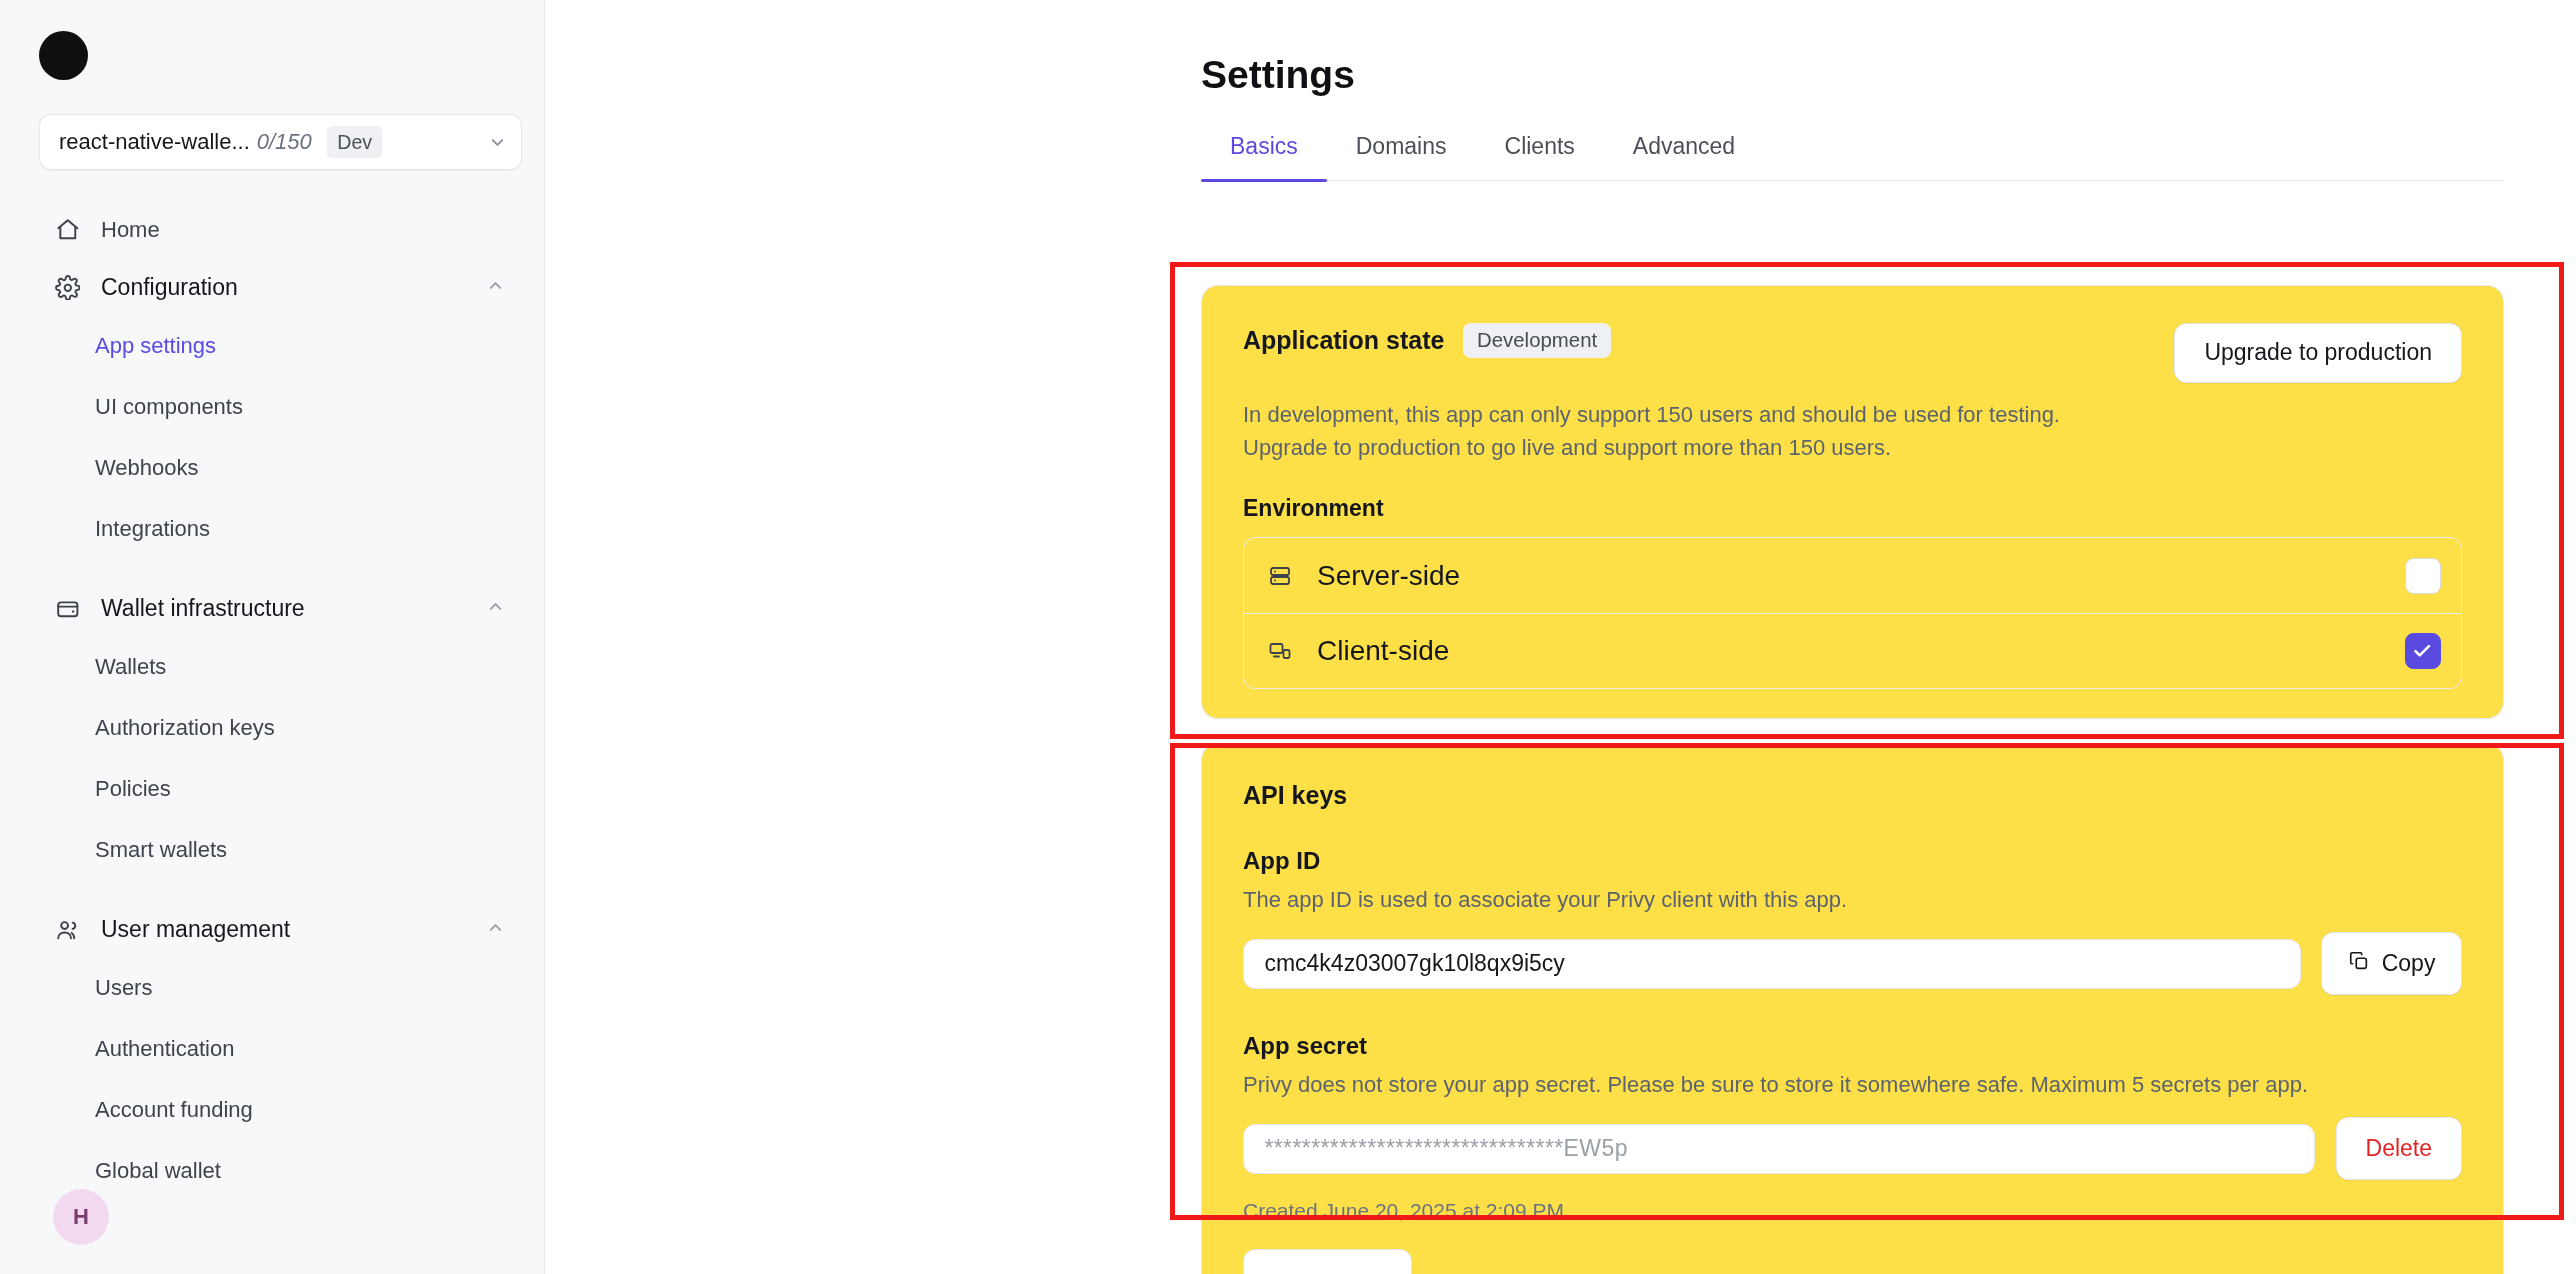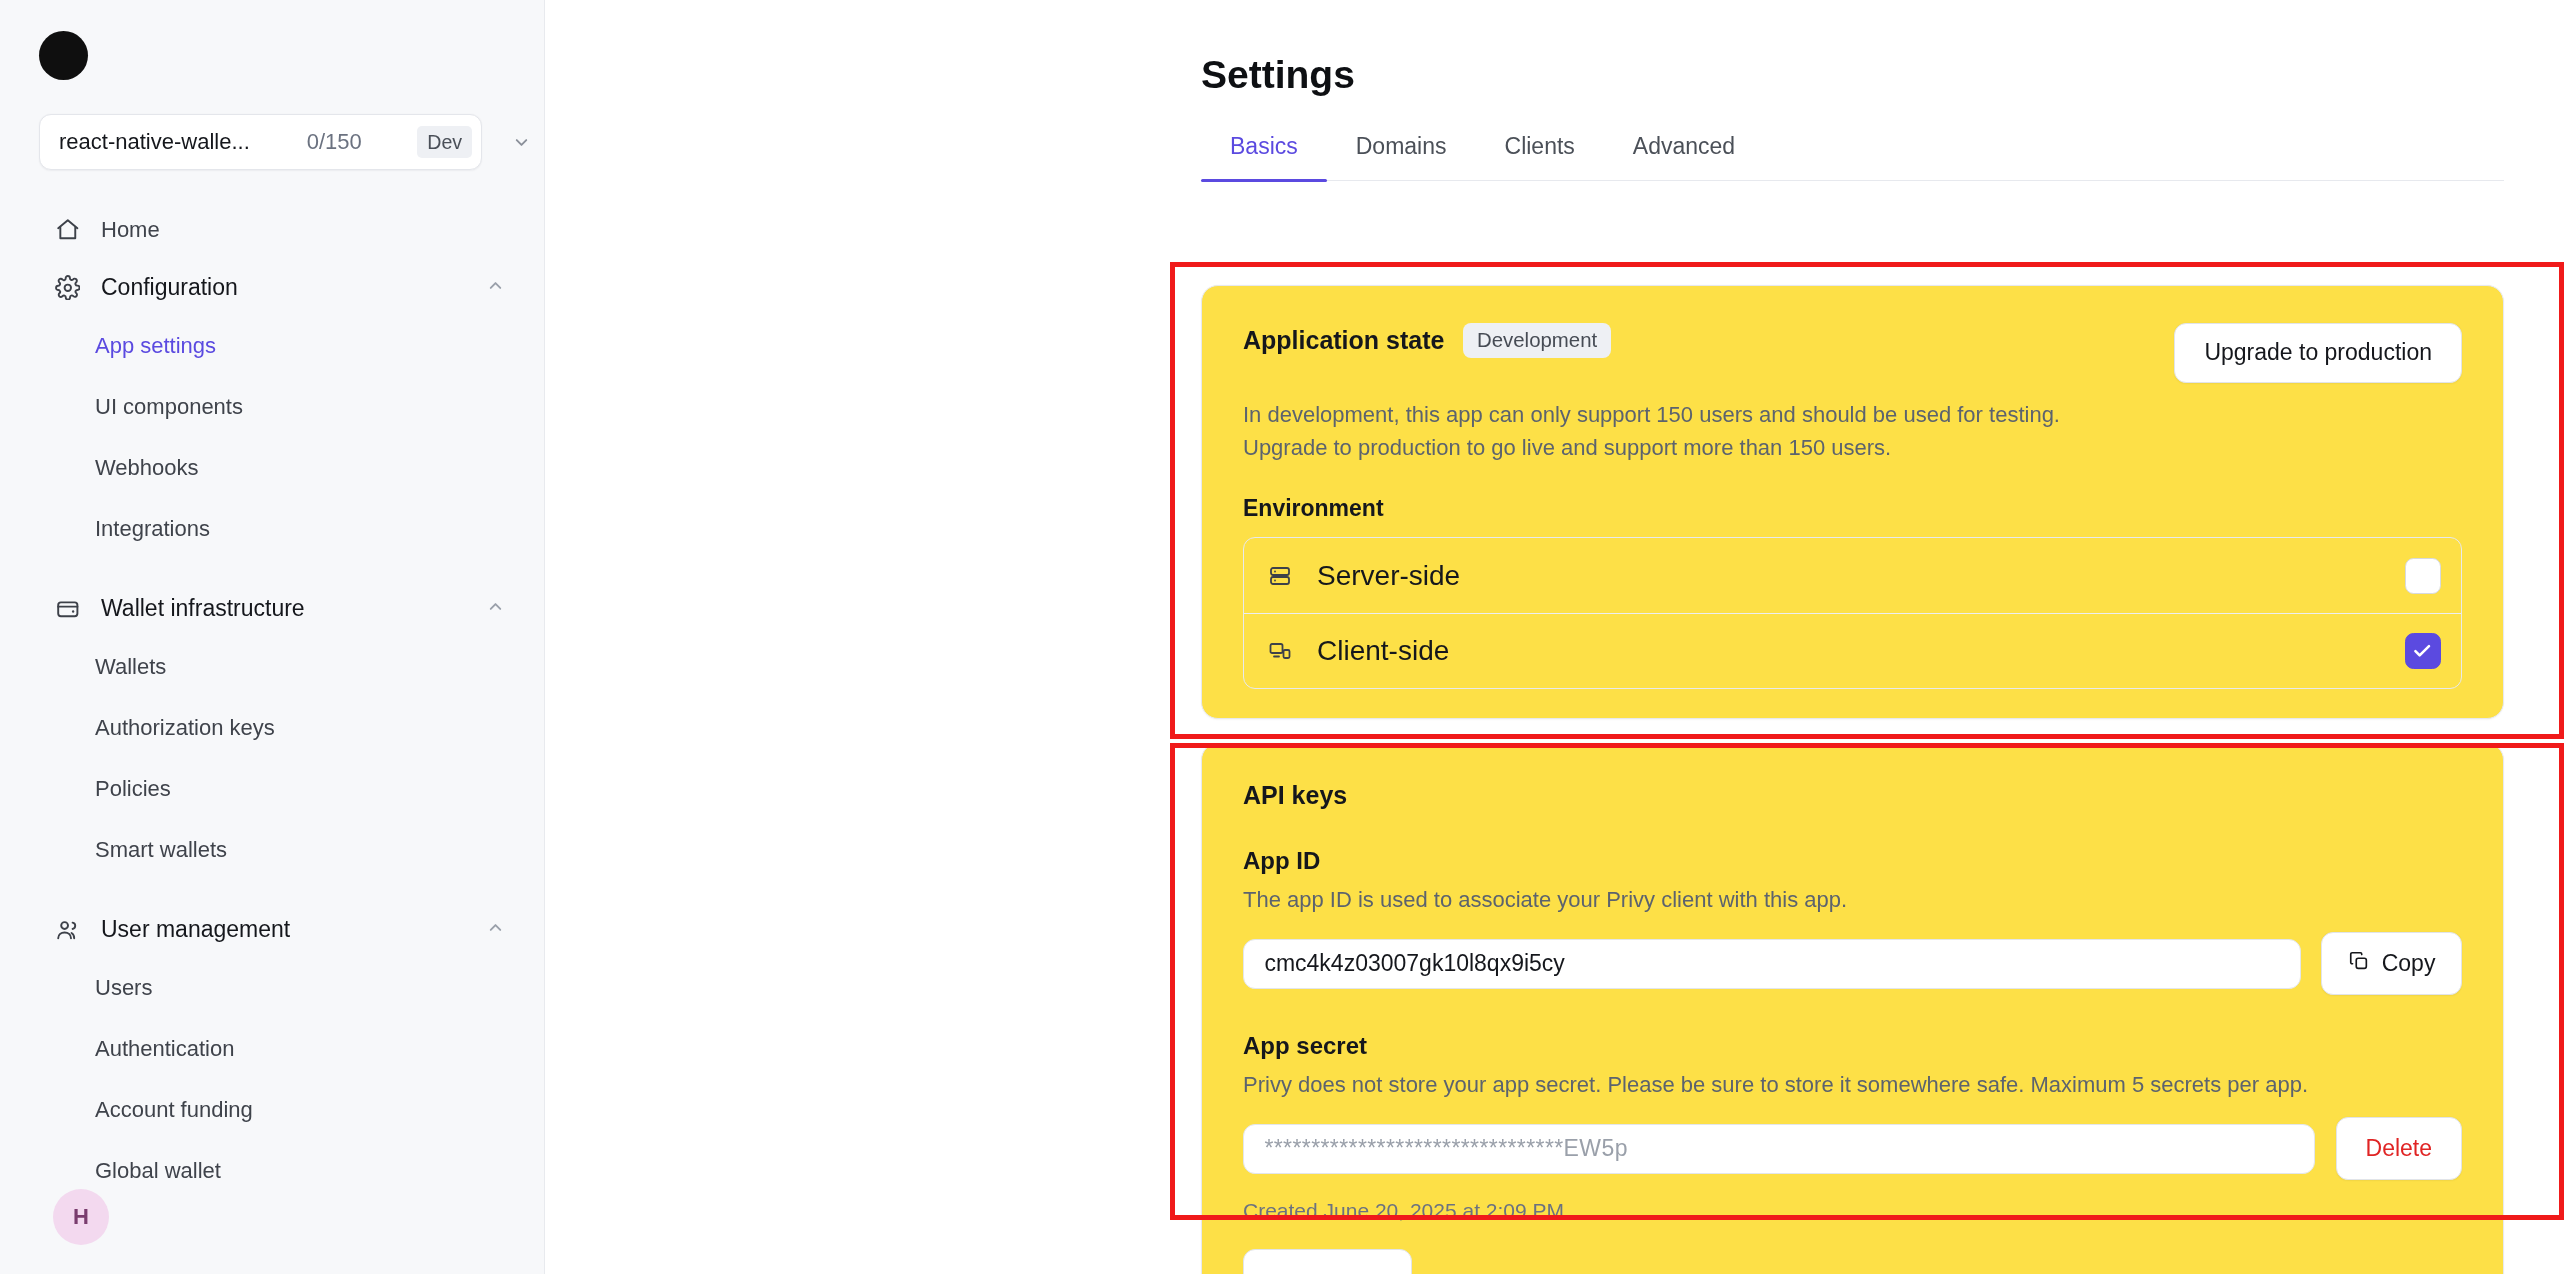--- a/index.html
+++ b/index.html
@@ -21,35 +21,34 @@
     flex: 0 0 545px;
     padding: 0 0 0 0;
   }
   .logo-wrap { padding: 31px 0 0 39px; }
   .logo-dot {
     width: 49px; height: 49px; border-radius: 50%;
     background: #0f0f0f;
   }
   .app-switcher {
     margin: 34px 0 0 39px;
-    width: 443px; height: 56px;
+    width: 483px; height: 56px;
     background: #ffffff;
     border: 1.7px solid #e4e6eb;
     border-radius: 12px;
     display: flex; align-items: center;
     padding: 0 13.6px 0 19px;
     box-shadow: 0 0.9px 1.7px rgba(16,24,40,.05);
-    gap: 40px;
   }
   .app-switcher .app-name {
     font-size: 22px; color: #15171c; font-weight: 500;
     white-space: nowrap;
   }
   .app-switcher .app-count {
-    font-size: 22px; color: #6b7280; margin-left: 17px;
+    font-size: 22px; color: #6b7280; margin-left: 7px; font-style: italic;
   }
   .app-switcher .app-env {
     font-size: 19.6px; color: #4a4f58; font-weight: 500;
     background: #eef0f4; border-radius: 5px;
     padding: 4.3px 10.2px; margin-left: 15.3px;
   }
   .app-switcher .chev {
     margin-left: auto; color: #8b909a; font-size: 19px;
     display: flex; align-items: center;
   }

